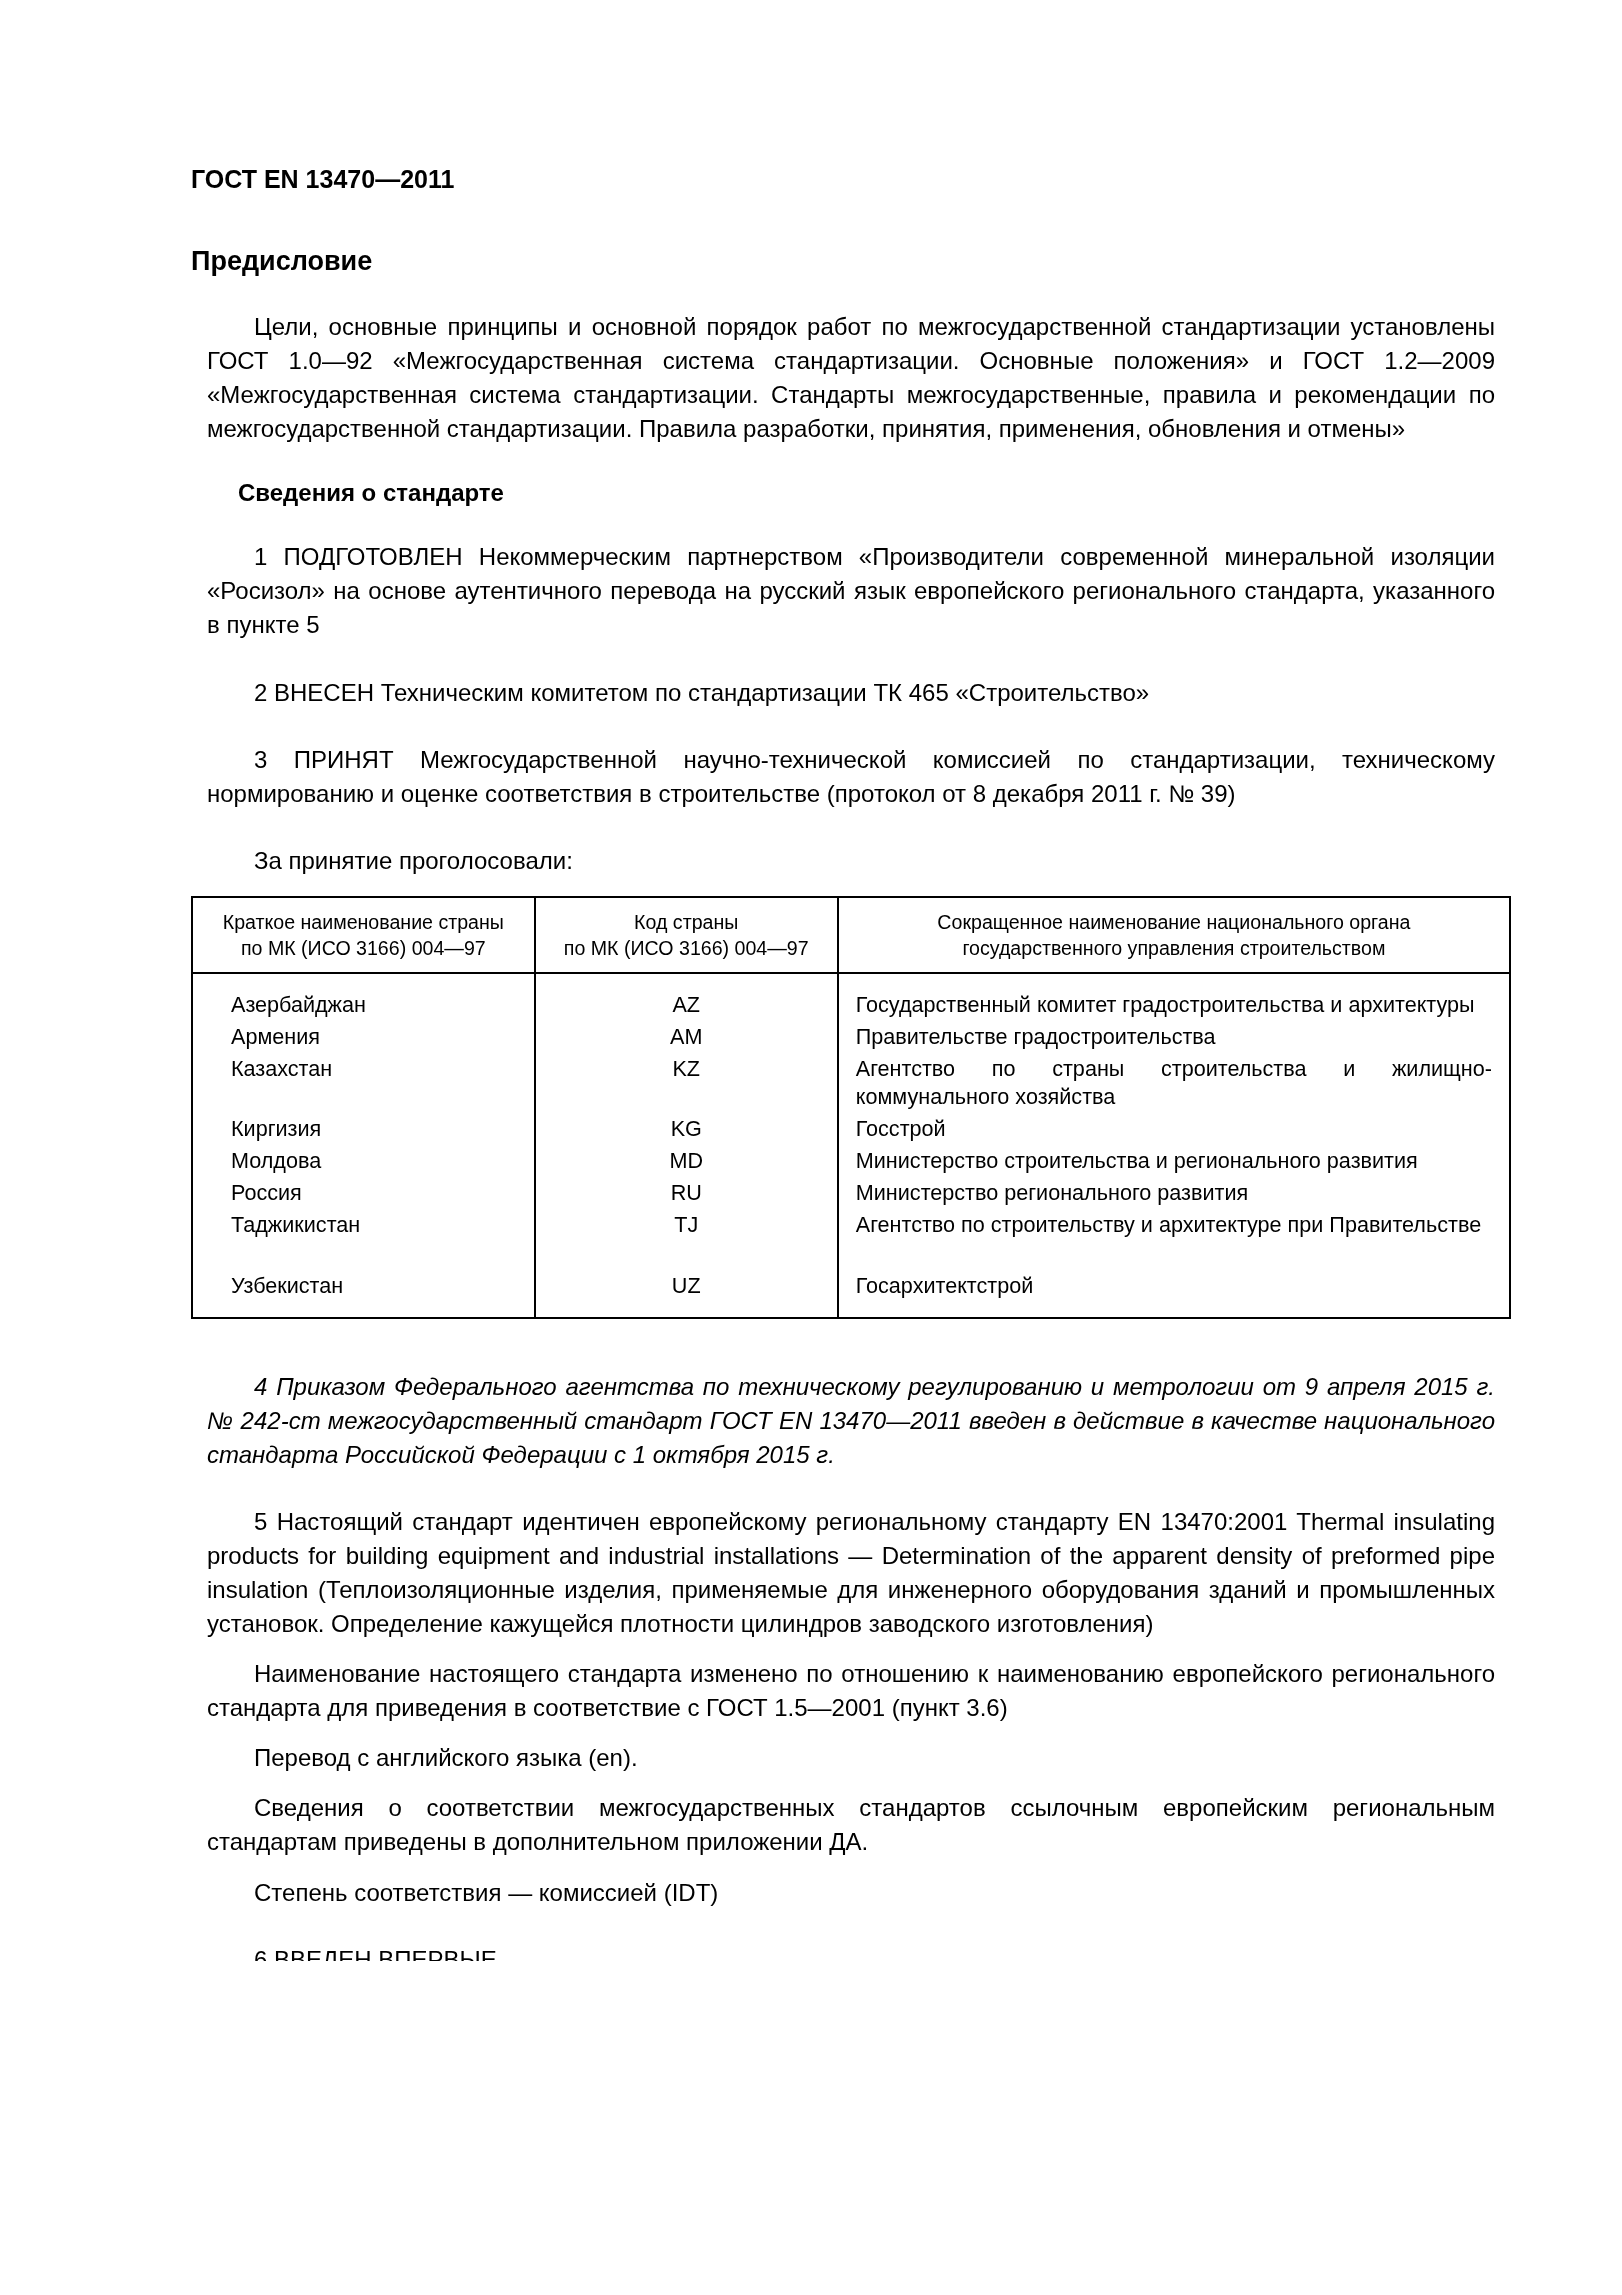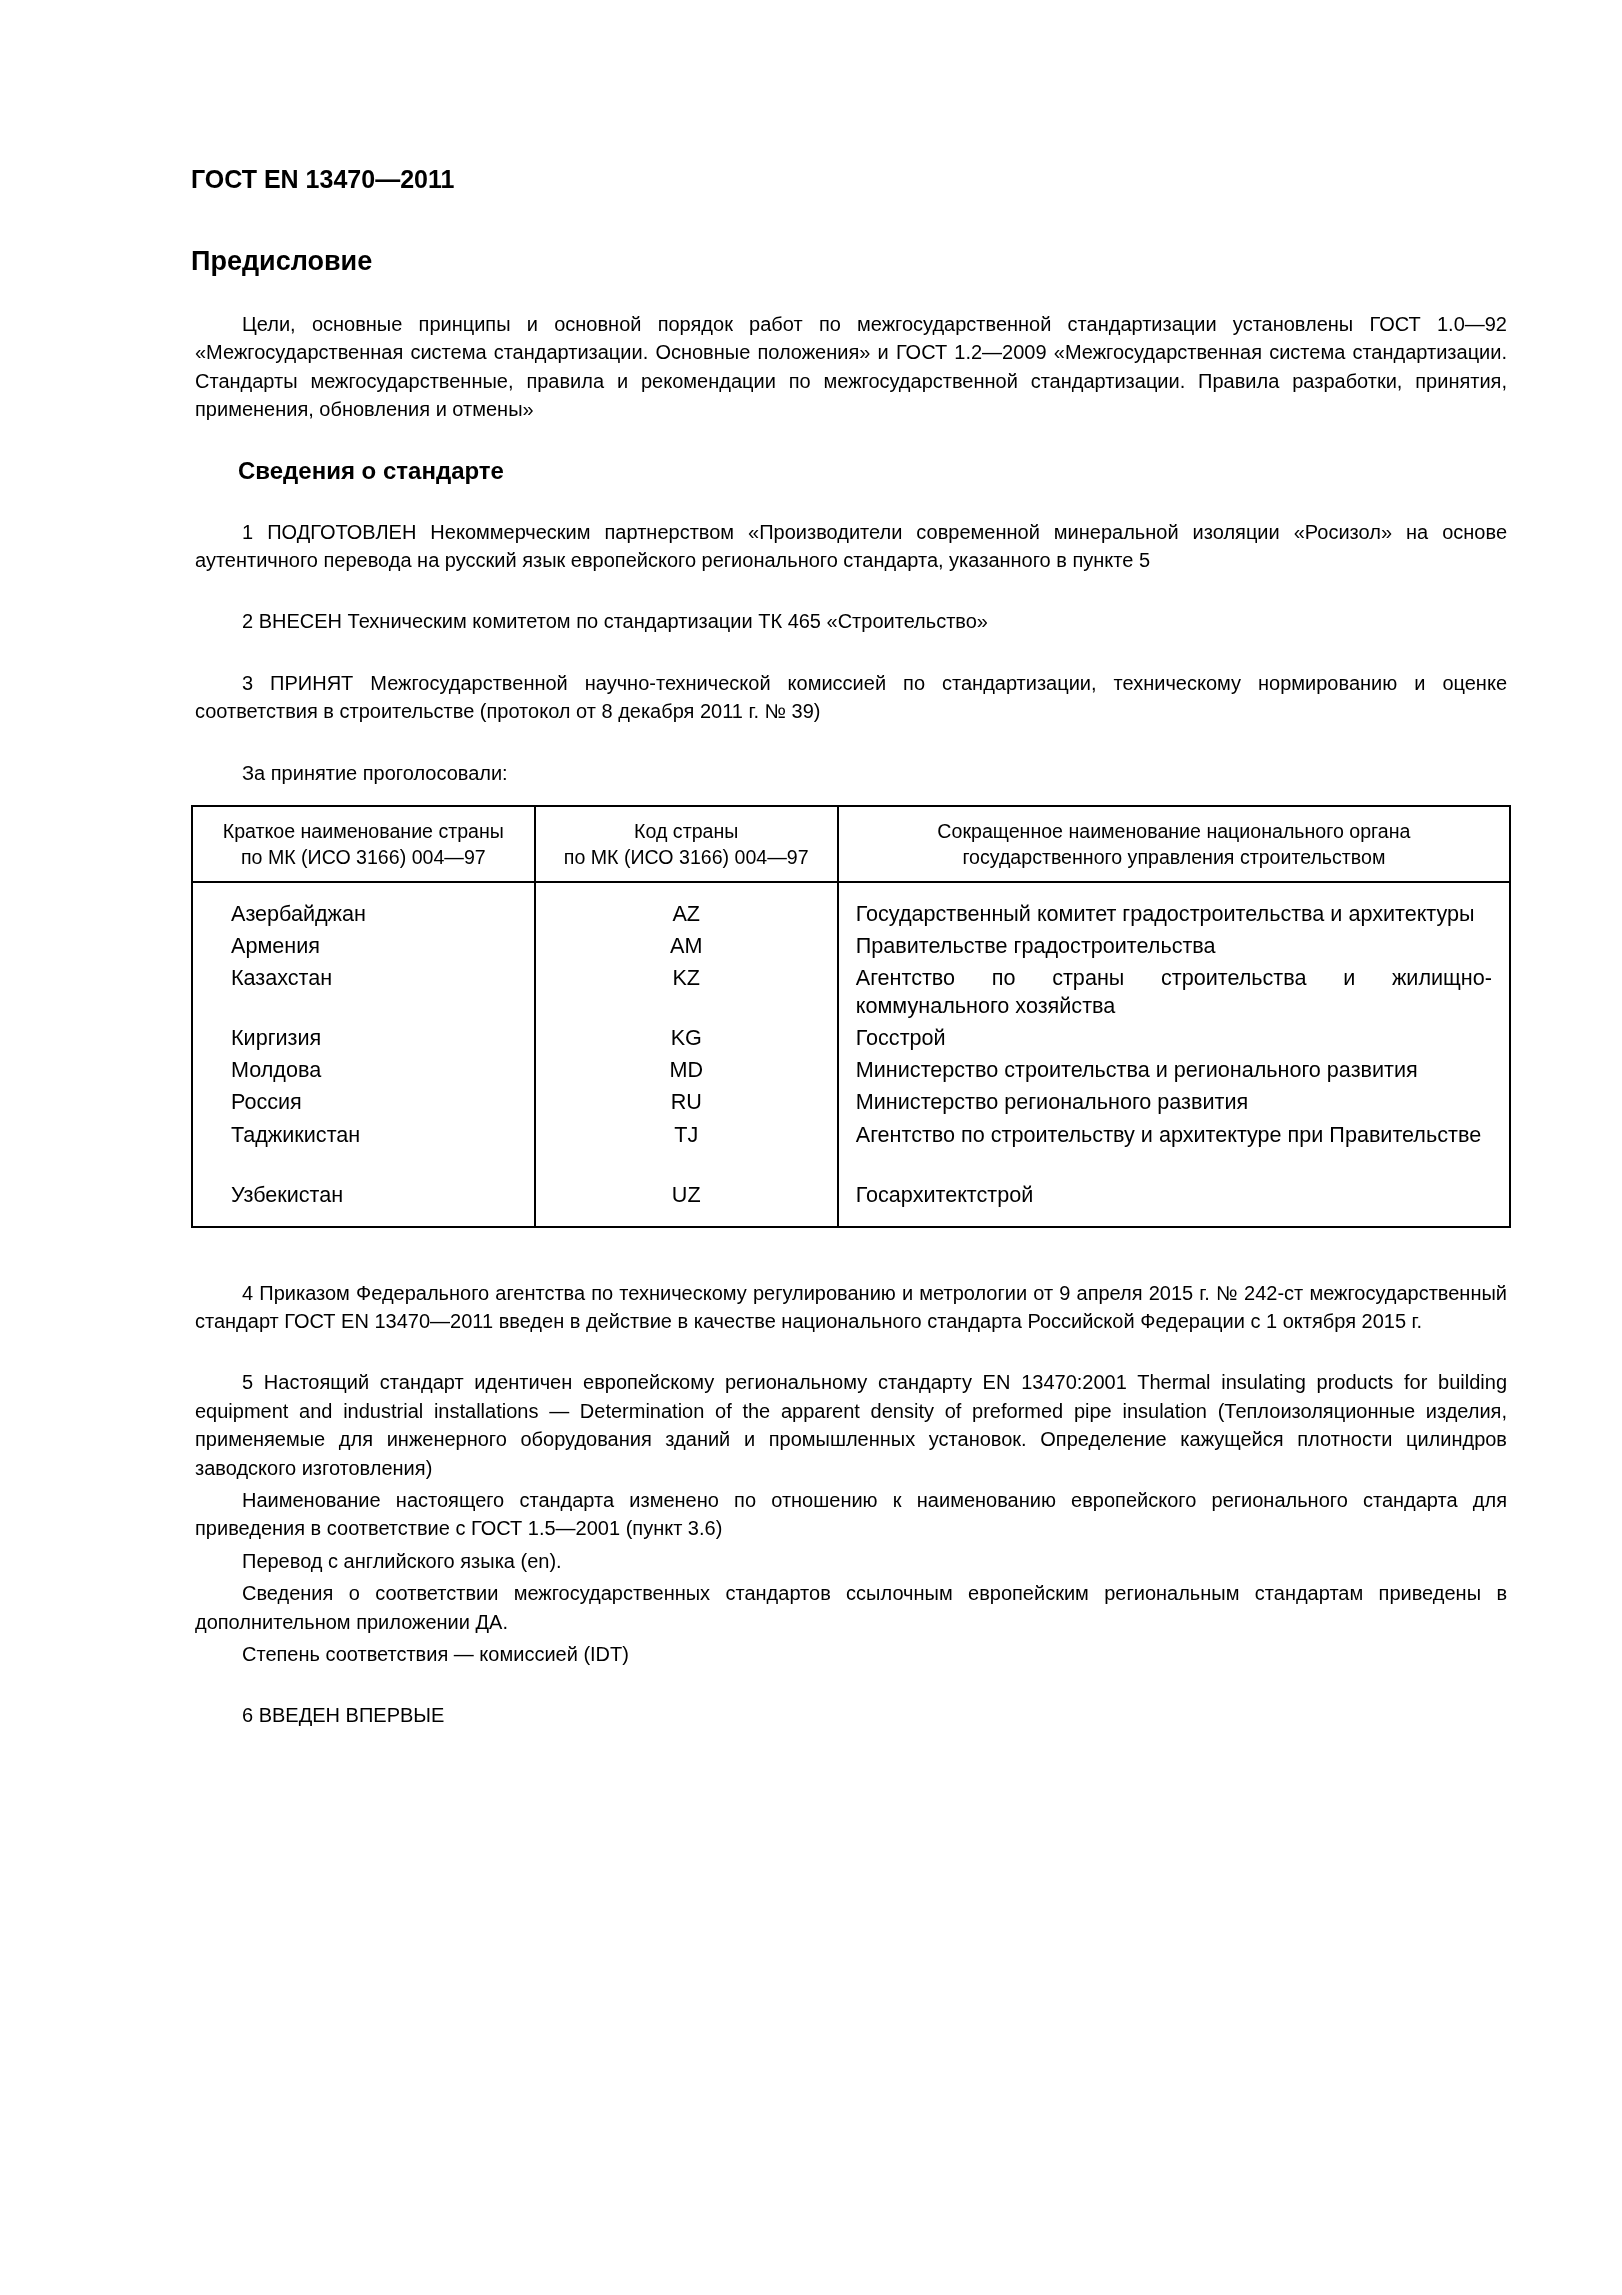--- a/index.html
+++ b/index.html
@@ -22,28 +22,28 @@
     font-size: 25px;
     font-weight: bold;
     margin: 0;
   }
   .title {
     font-size: 27px;
     font-weight: bold;
     margin: 52px 0 0 0;
   }
   .para {
-    font-size: 20px;
+    font-size: 24px;
     line-height: 1.42;
     text-align: justify;
-    margin: 4px;
+    margin: 16px;
   }
   .indent { text-indent: 47px; }
   .gap    { margin-top: 33px; }
-  .gap-lg { margin-top: 51px; }
+  .gap-lg { margin-top: 51px; font-style: italic; }
   .subheading {
     font-size: 24px;
     font-weight: bold;
     margin: 33px 0 0 0;
     text-indent: 47px;
   }
   .vote-table {
     width: 100%;
     border-collapse: collapse;
     border: 2px solid #000;

